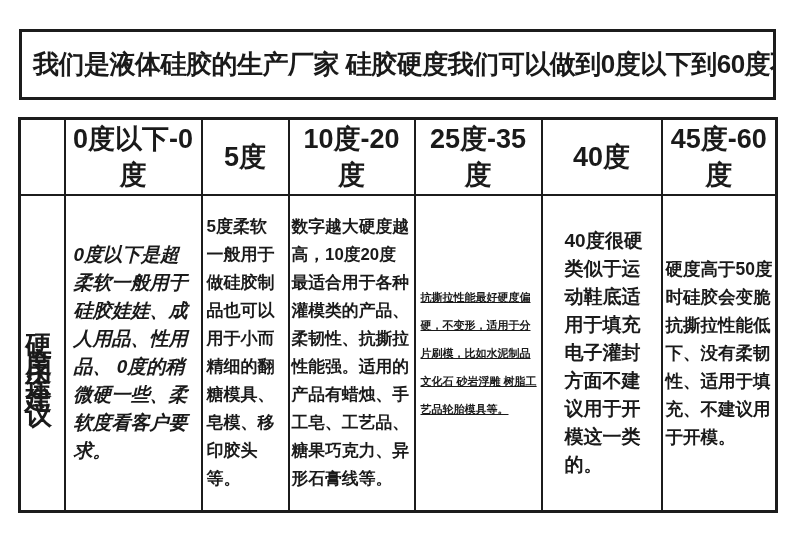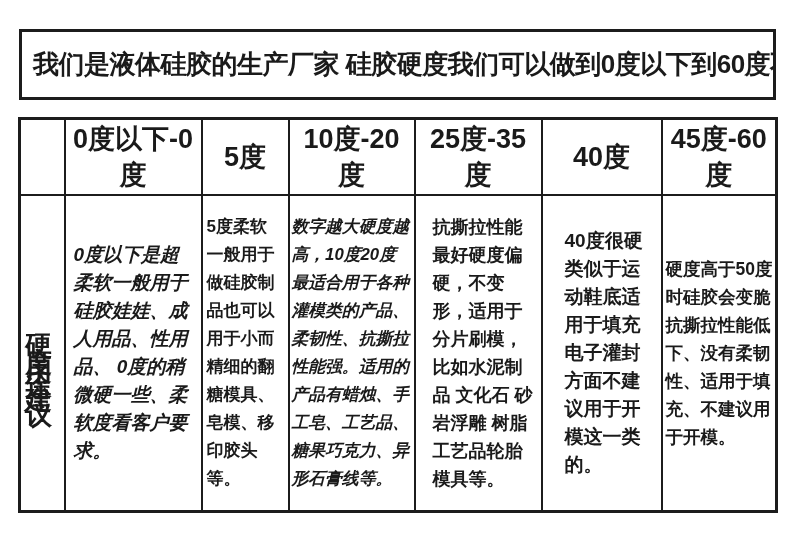--- a/index.html
+++ b/index.html
@@ -77,22 +77,22 @@
     font-size: 27px;
     font-weight: bold;
     letter-spacing: 13px;
     line-height: 1.2;
     padding-top: 6px;
   }
 
   
   td.c1 { font-size: 19px;   padding: 0 6px 0 8px; font-style: italic; }
   td.c2 { font-size: 17px;   padding: 0 2px 0 4px; }
-  td.c3 { font-size: 16.8px; padding: 0 2px 0 2px; font-style: italic; }
-  td.c4 { font-size: 18px;   padding: 0 3px 0 17px; }
+  td.c3 { font-size: 16.8px; padding: 0 2px 0 2px; }
+  td.c4 { font-size: 11px;   padding: 0 3px 0 5px; text-decoration: underline; }
   td.c5 { font-size: 19px;   padding: 0 16px 0 22px; margin-top: 12px; }
   td.c6 { font-size: 17.5px; padding: 0 2px 0 3px; }
 </style>
 </head>
 <body>
 
 <div class="title-box">我们是液体硅胶的生产厂家 硅胶硬度我们可以做到0度以下到60度不等</div>
 
 <table class="hardness">
   <colgroup>

